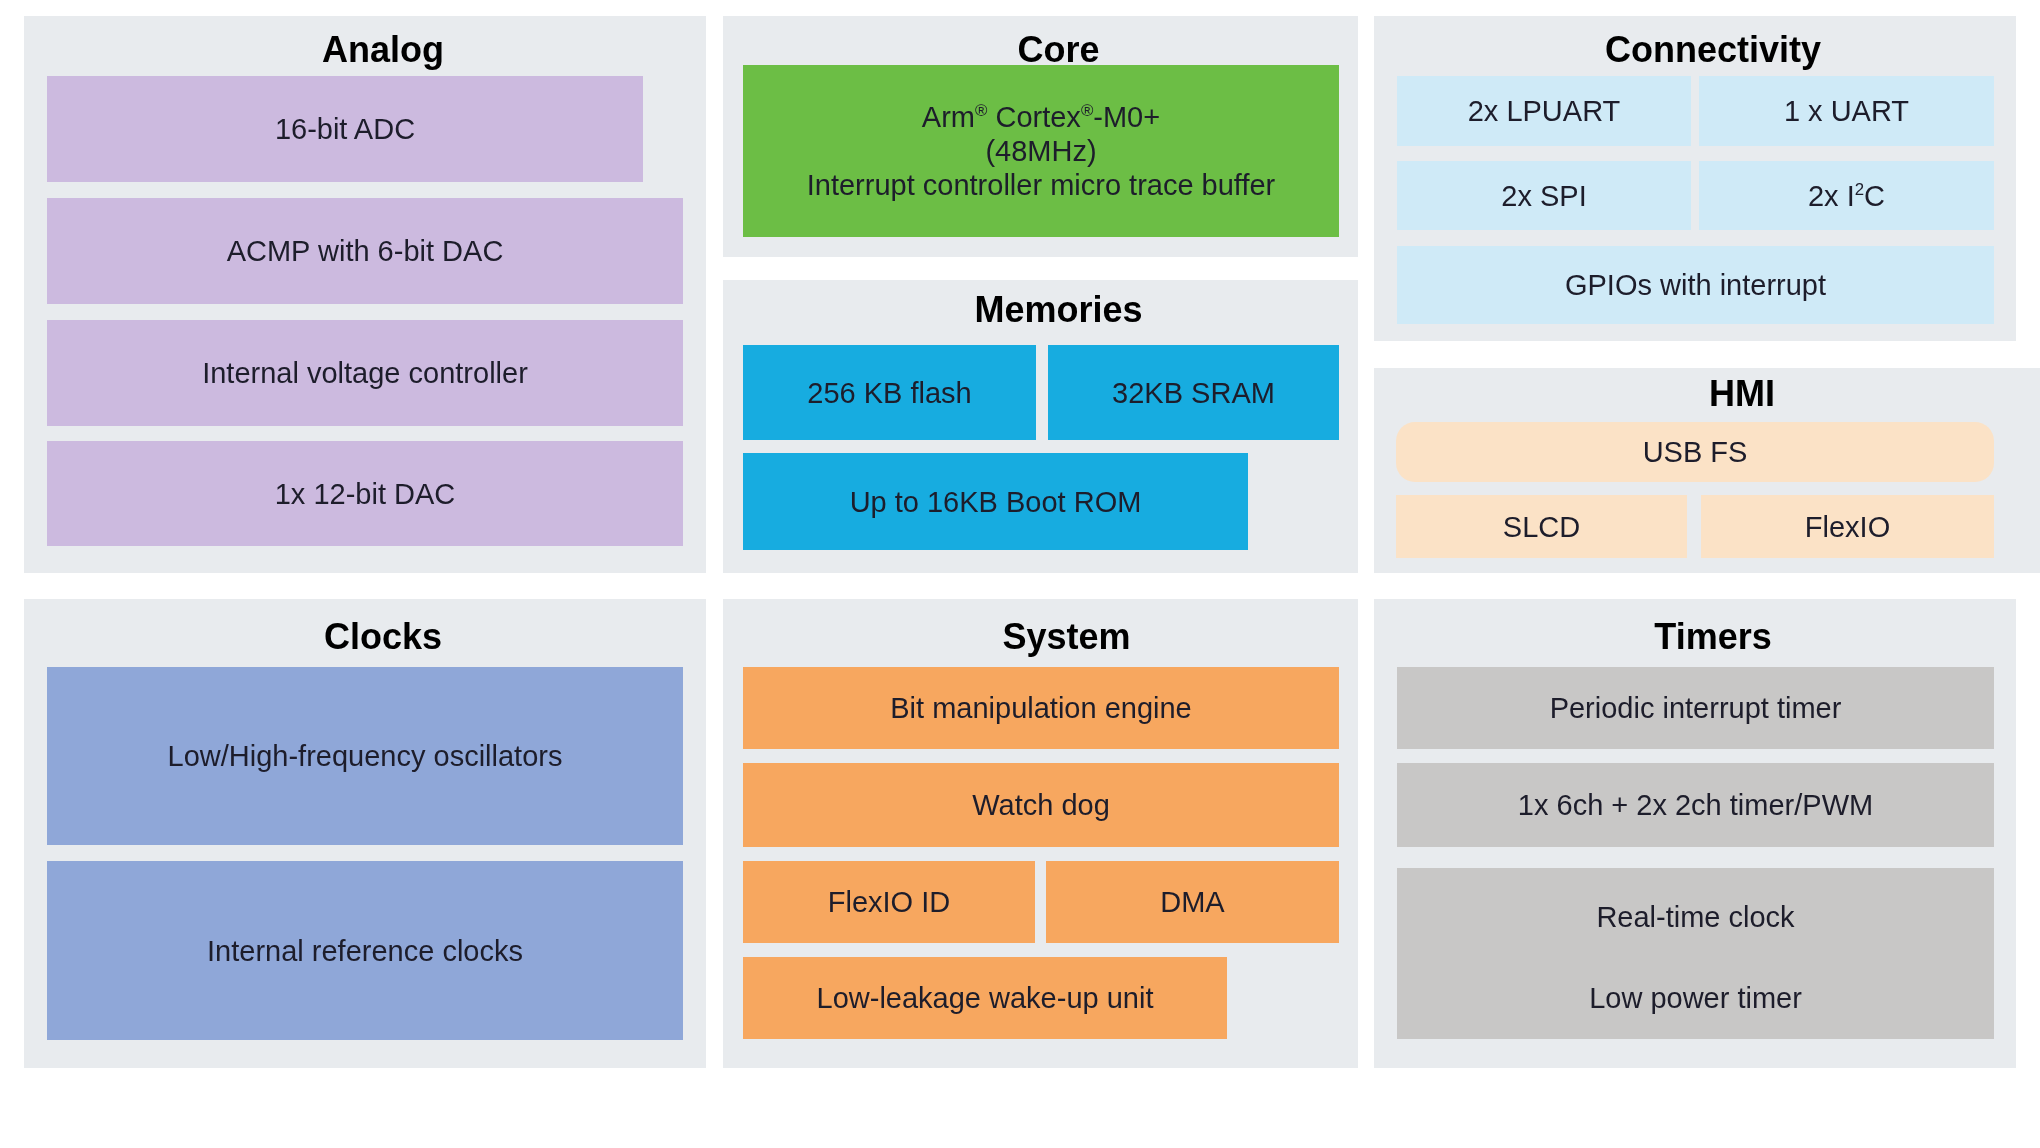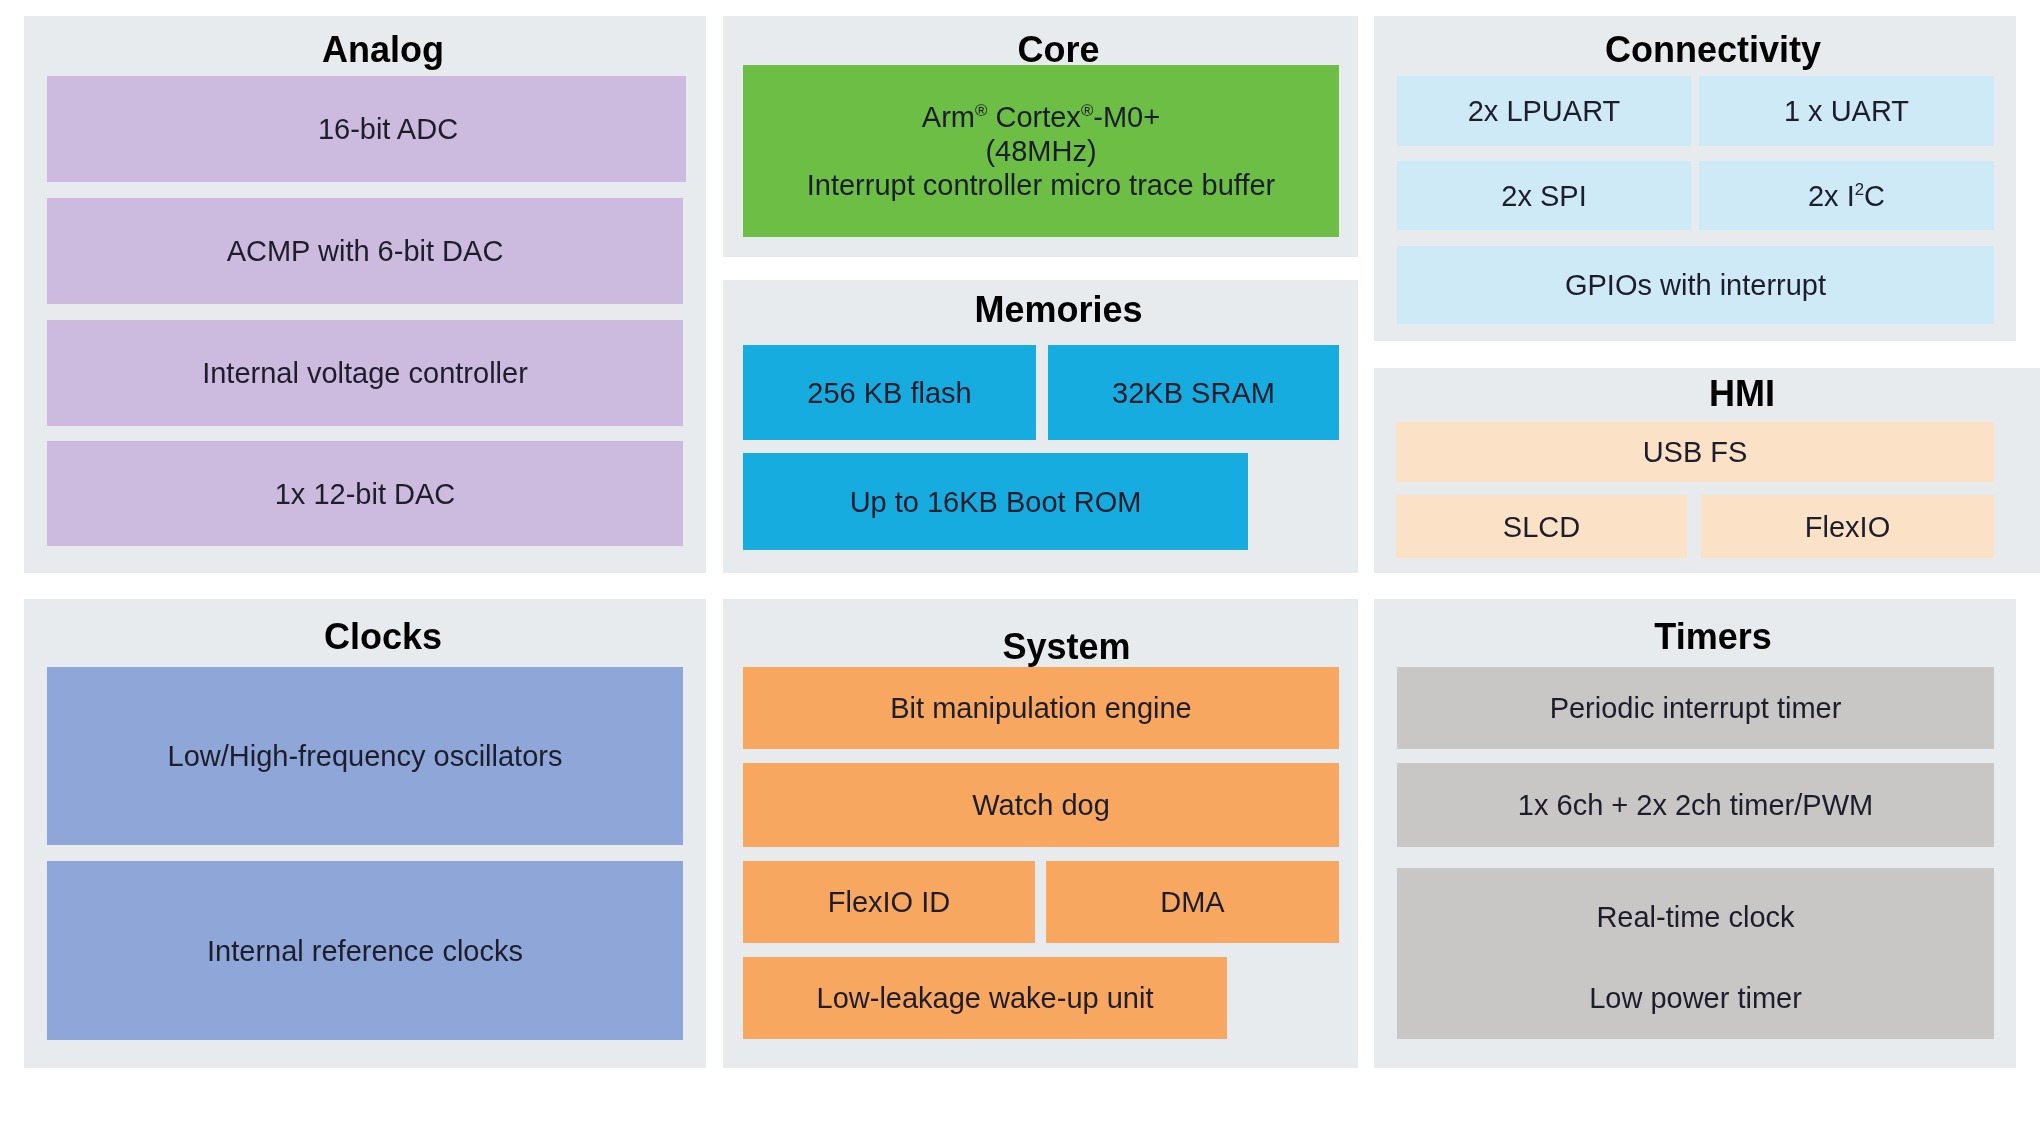--- a/index.html
+++ b/index.html
@@ -26,21 +26,21 @@
   .c-tmr{background:#C8C7C6;}
   sup.sp{font-size:0.58em;line-height:0;vertical-align:super;}
 </style>
 </head>
 <body>
 
 <div id="stage">
 
   <div class="panel" style="left:24px;top:16px;width:682px;height:557px;">
     <div class="ptitle" style="top:14px;">Analog</div>
-    <div class="blk c-analog" style="left:23px;top:60px;width:596px;height:106px;padding-left:43px;">16-bit ADC</div>
+    <div class="blk c-analog" style="left:23px;top:60px;width:596px;height:106px;">16-bit ADC</div>
     <div class="blk c-analog" style="left:23px;top:182px;width:636px;height:106px;">ACMP with 6-bit DAC</div>
     <div class="blk c-analog" style="left:23px;top:304px;width:636px;height:106px;">Internal voltage controller</div>
     <div class="blk c-analog" style="left:23px;top:425px;width:636px;height:105px;">1x 12-bit DAC</div>
   </div>
 
   <div class="panel" style="left:723px;top:16px;width:635px;height:241px;">
     <div class="ptitle" style="top:14px;">Core</div>
     <div class="blk c-core" style="left:20px;top:49px;width:596px;height:172px;">
       <div>
         <span><span>Arm</span><sup class="sp">®</sup><span> Cortex</span><sup class="sp">®</sup><span>-M0+</span></span><br>
@@ -51,42 +51,42 @@
   </div>
 
   <div class="panel" style="left:723px;top:280px;width:635px;height:293px;">
     <div class="ptitle" style="top:10px;">Memories</div>
     <div class="blk c-mem" style="left:20px;top:65px;width:293px;height:95px;">256 KB flash</div>
     <div class="blk c-mem" style="left:325px;top:65px;width:291px;height:95px;">32KB SRAM</div>
     <div class="blk c-mem" style="left:20px;top:173px;width:505px;height:97px;">Up to 16KB Boot ROM</div>
   </div>
 
   <div class="panel" style="left:723px;top:599px;width:635px;height:469px;">
-    <div class="ptitle" style="top:28px;margin-left:16px;">System</div>
+    <div class="ptitle" style="top:18px;margin-left:16px;">System</div>
     <div class="blk c-sys" style="left:20px;top:68px;width:596px;height:82px;">Bit manipulation engine</div>
     <div class="blk c-sys" style="left:20px;top:164px;width:596px;height:84px;">Watch dog</div>
     <div class="blk c-sys" style="left:20px;top:262px;width:292px;height:82px;">FlexIO ID</div>
     <div class="blk c-sys" style="left:323px;top:262px;width:293px;height:82px;">DMA</div>
     <div class="blk c-sys" style="left:20px;top:358px;width:484px;height:82px;">Low-leakage wake-up unit</div>
   </div>
 
   <div class="panel" style="left:1374px;top:16px;width:642px;height:325px;">
     <div class="ptitle" style="top:14px;">Connectivity</div>
     <div class="blk c-conn" style="left:23px;top:60px;width:294px;height:70px;">2x LPUART</div>
     <div class="blk c-conn" style="left:325px;top:60px;width:295px;height:70px;">1 x UART</div>
     <div class="blk c-conn" style="left:23px;top:145px;width:294px;height:69px;">2x SPI</div>
     <div class="blk c-conn" style="left:325px;top:145px;width:295px;height:69px;">
       <span><span>2x I</span><sup class="sp">2</sup><span>C</span></span>
     </div>
     <div class="blk c-conn" style="left:23px;top:230px;width:597px;height:78px;">GPIOs with interrupt</div>
   </div>
 
   <div class="panel" style="left:1374px;top:368px;width:700px;height:205px;">
     <div class="ptitle" style="top:6px;">HMI</div>
-    <div class="blk c-hmi" style="left:22px;top:54px;width:598px;height:60px;">USB FS</div>
+    <div class="blk c-hmi" style="left:22px;top:54px;width:598px;height:60px;border-radius:19px;">USB FS</div>
     <div class="blk c-hmi" style="left:22px;top:127px;width:291px;height:63px;">SLCD</div>
     <div class="blk c-hmi" style="left:327px;top:127px;width:293px;height:63px;">FlexIO</div>
   </div>
 
   <div class="panel" style="left:24px;top:599px;width:682px;height:469px;">
     <div class="ptitle" style="top:18px;">Clocks</div>
     <div class="blk c-clk" style="left:23px;top:68px;width:636px;height:178px;">Low/High-frequency oscillators</div>
     <div class="blk c-clk" style="left:23px;top:262px;width:636px;height:179px;">Internal reference clocks</div>
   </div>
 

